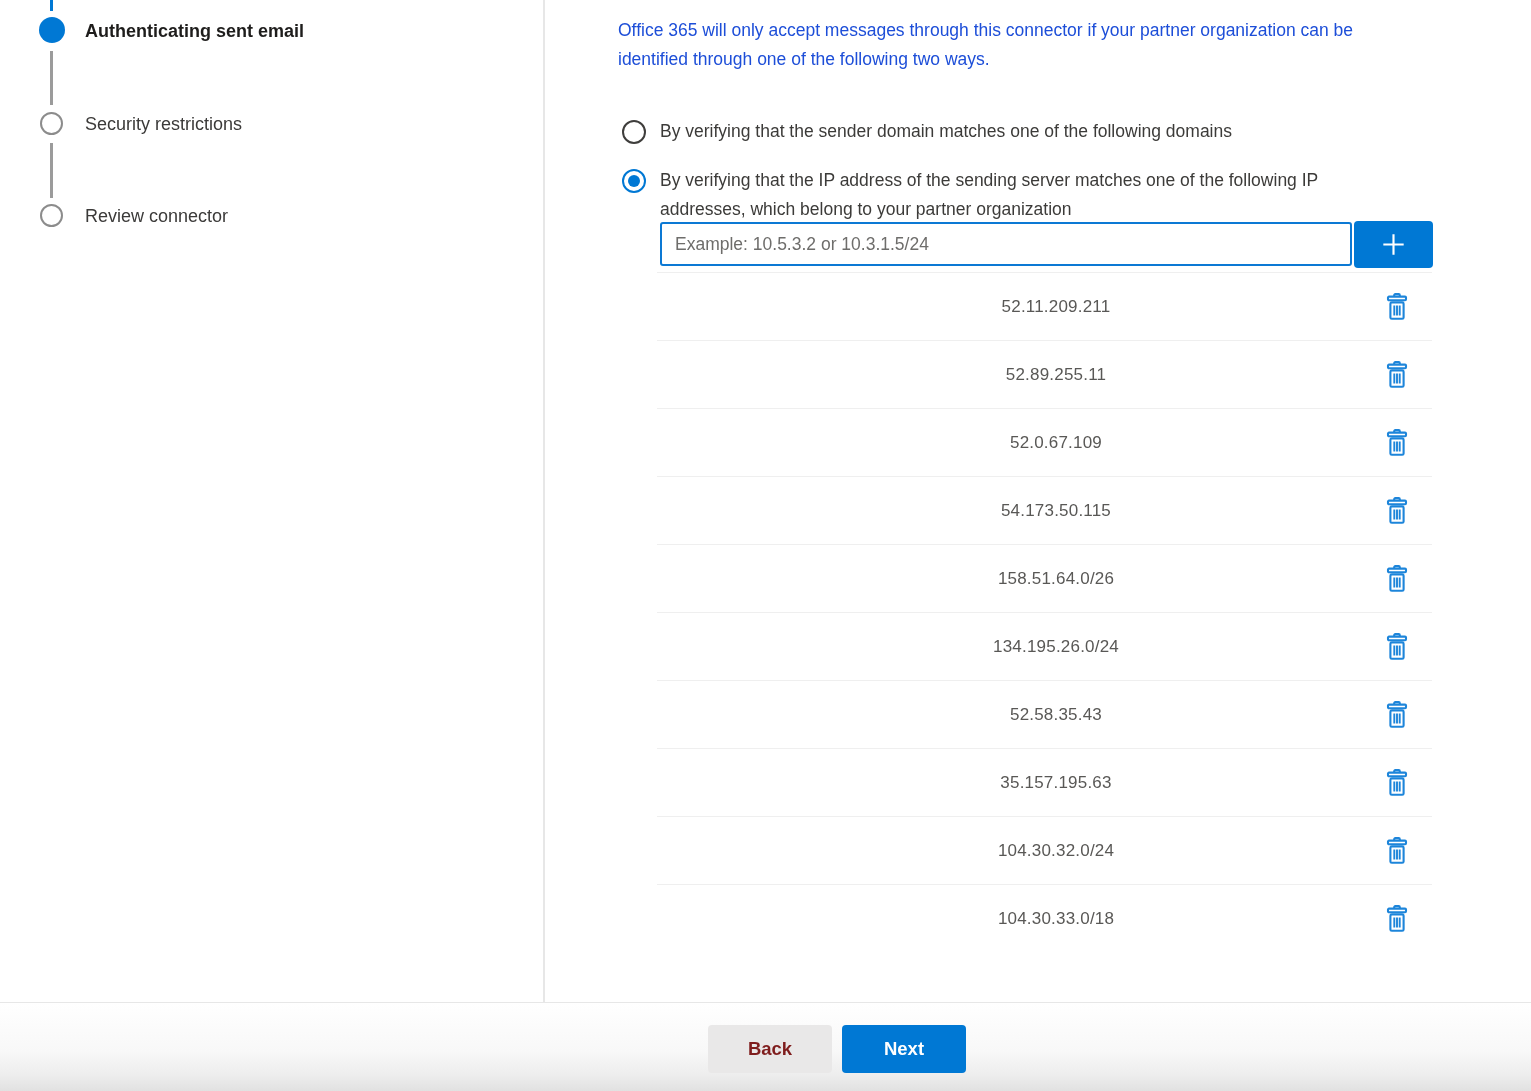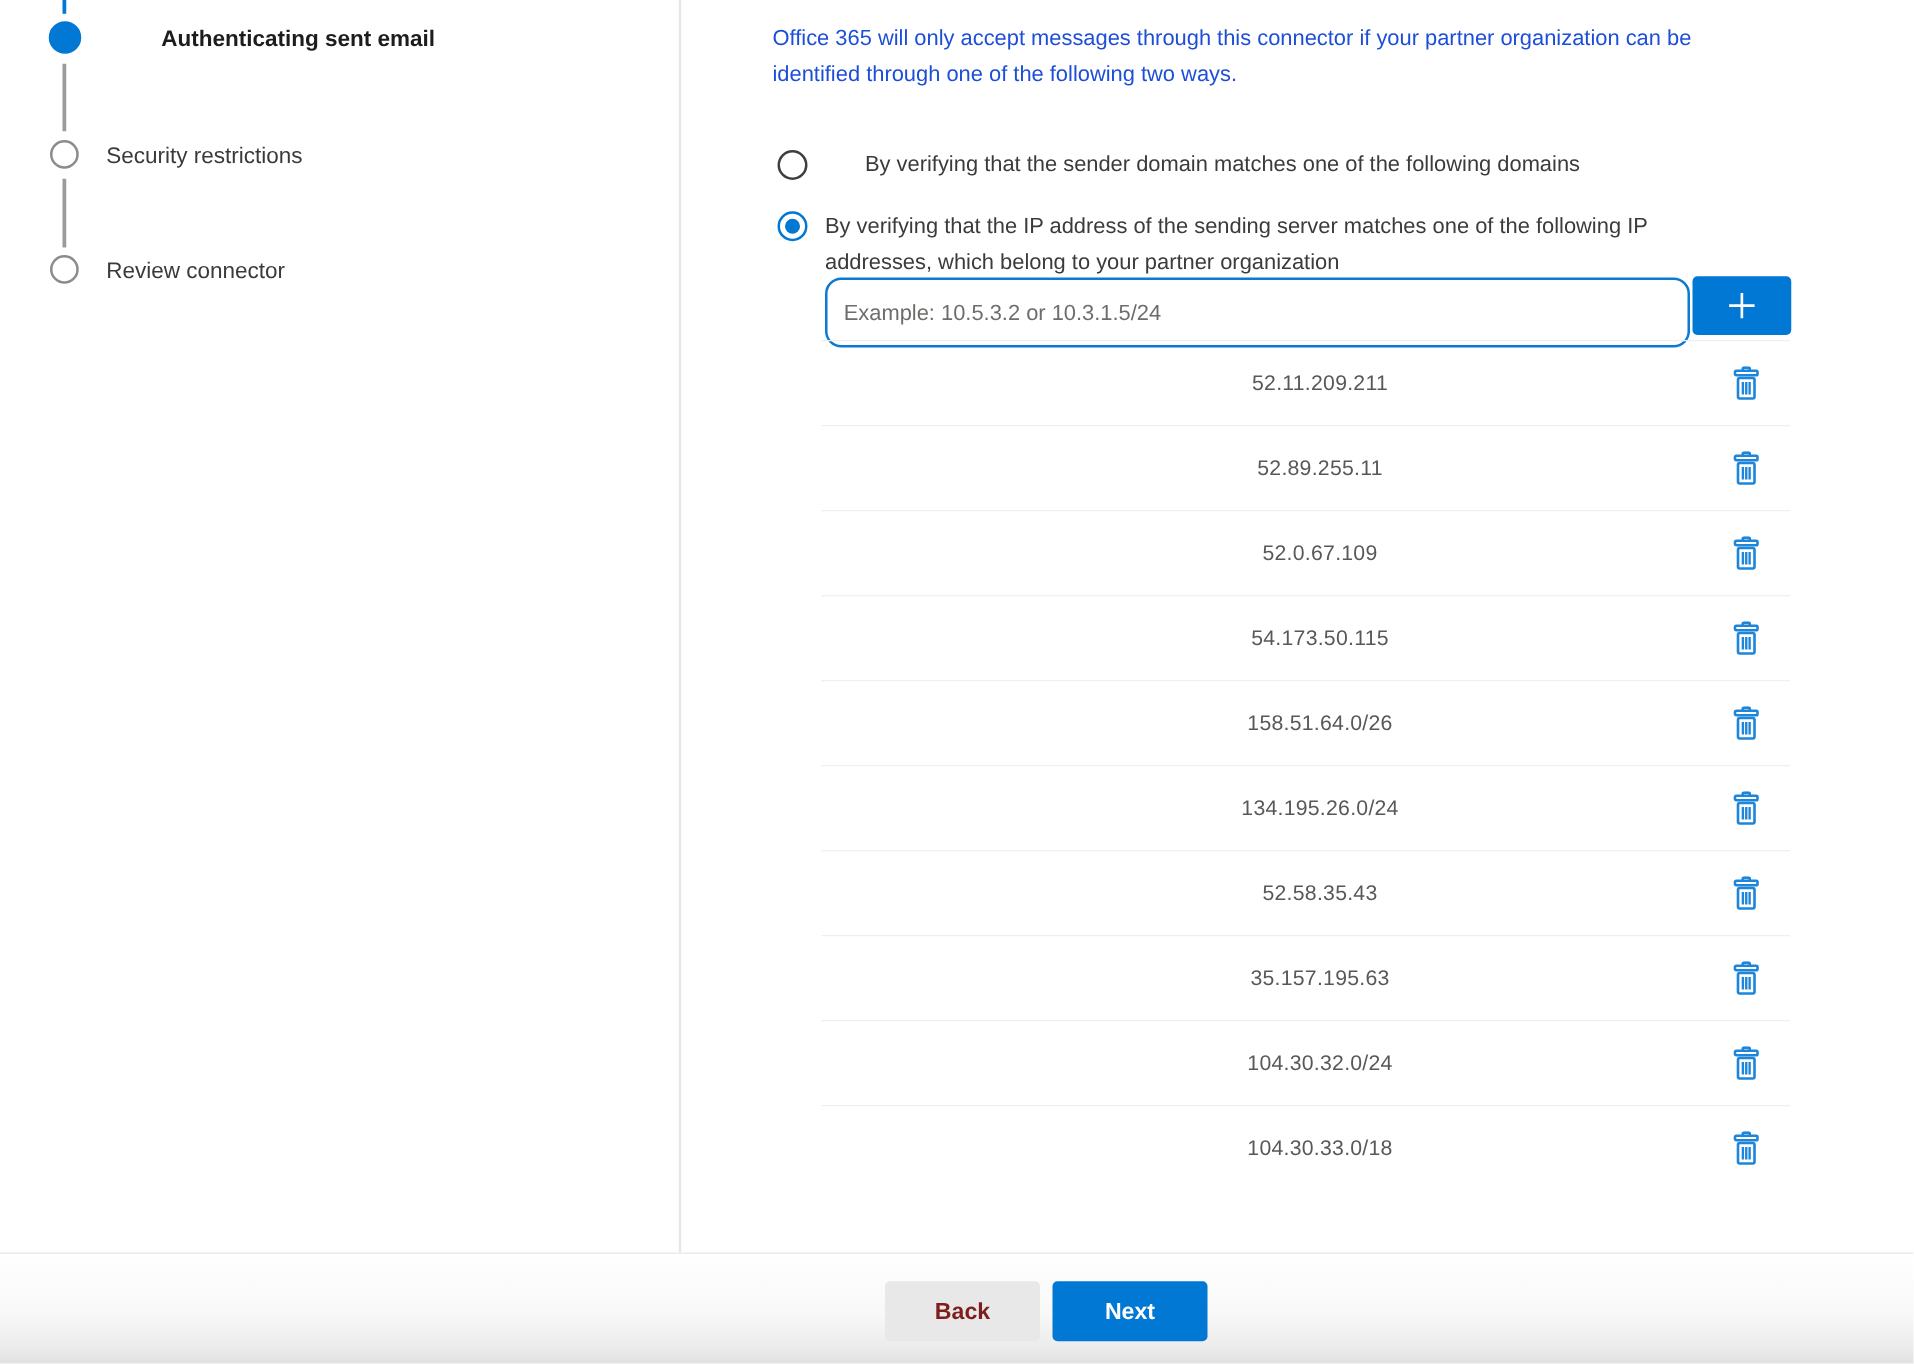--- a/index.html
+++ b/index.html
@@ -27,22 +27,22 @@
   .intro span { display:block; }
 
   .option { position:absolute; display:flex; }
   .radio { width:24px; height:24px; border-radius:50%; flex:0 0 auto; }
   .radio.off { border:2.3px solid #3f3e3c; background:#fff; }
   .radio.on { border:2.3px solid var(--accent); background:#fff; display:flex; align-items:center; justify-content:center; }
   .radio.on .radio-dot { width:12px; height:12px; border-radius:50%; background:var(--accent); }
   .option-label { margin-left:14px; font-size:17.5px; line-height:29px; color:#3c3b39; }
   .option-label span { display:block; white-space:nowrap; }
 
-  .ip-input { position:absolute; left:113px; top:222px; width:692px; height:56px;
-              border:2.5px solid #0c79d4; border-radius:13px; padding:0 13px;
+  .ip-input { position:absolute; left:113px; top:222px; width:692px; height:44px;
+              border:2.5px solid #0c79d4; border-radius:3px; padding:0 13px;
               font-family:inherit; font-size:17.5px; color:#3c3b39; outline:none; }
   .ip-input::placeholder { color:#6e6d6b; opacity:1; }
   .add-btn { position:absolute; left:807px; top:221px; width:79px; height:47px;
              background:var(--accent); border:none; border-radius:4px; cursor:pointer;
              display:flex; align-items:center; justify-content:center; }
 
   .ip-list { position:absolute; left:110px; top:272px; width:775px; list-style:none; }
   .ip-row { position:relative; height:68px; border-top:1.5px solid #efefef;
             display:flex; align-items:center;justify-content:center; }
   .ip-text { padding-left:23px; font-size:17px; color:#595856; letter-spacing:.2px; }
@@ -61,37 +61,37 @@
 </style>
 </head>
 <body>
 
 <div class="page" style="--accent:#0078d4">
   <div class="content">
 
     <aside class="stepper-panel">
       <div class="conn blue" style="left:50px; top:0; height:11px;"></div>
       <div class="step-dot current" style="left:39px; top:17px;"></div>
-      <div class="step-label current" style="top:19px;margin-left:44px;">Authenticating sent email</div>
+      <div class="step-label current" style="top:19px;">Authenticating sent email</div>
       <div class="conn" style="left:50px; top:51px; height:54px;"></div>
       <div class="step-dot upcoming" style="left:40px; top:112px;"></div>
       <div class="step-label" style="top:112px;">Security restrictions</div>
       <div class="conn" style="left:50px; top:143px; height:55px;"></div>
       <div class="step-dot upcoming" style="left:40px; top:204px;"></div>
       <div class="step-label" style="top:204px;">Review connector</div>
     </aside>
 
     <section class="main">
 
       <p class="intro">
         <span>Office 365 will only accept messages through this connector if your partner organization can be</span>
         <span>identified through one of the following two ways.</span>
       </p>
 
-      <div class="option" style="left:75px; top:117px;gap:32px;">
+      <div class="option" style="left:75px; top:117px;">
         <span class="radio off" style="margin-top:3px;"></span>
         <span class="option-label">
           <span>By verifying that the sender domain matches one of the following domains</span>
         </span>
       </div>
 
       <div class="option" style="left:75px; top:166px;">
         <span class="radio on" style="margin-top:3px;">
             <span class="radio-dot"></span>
           </span>

